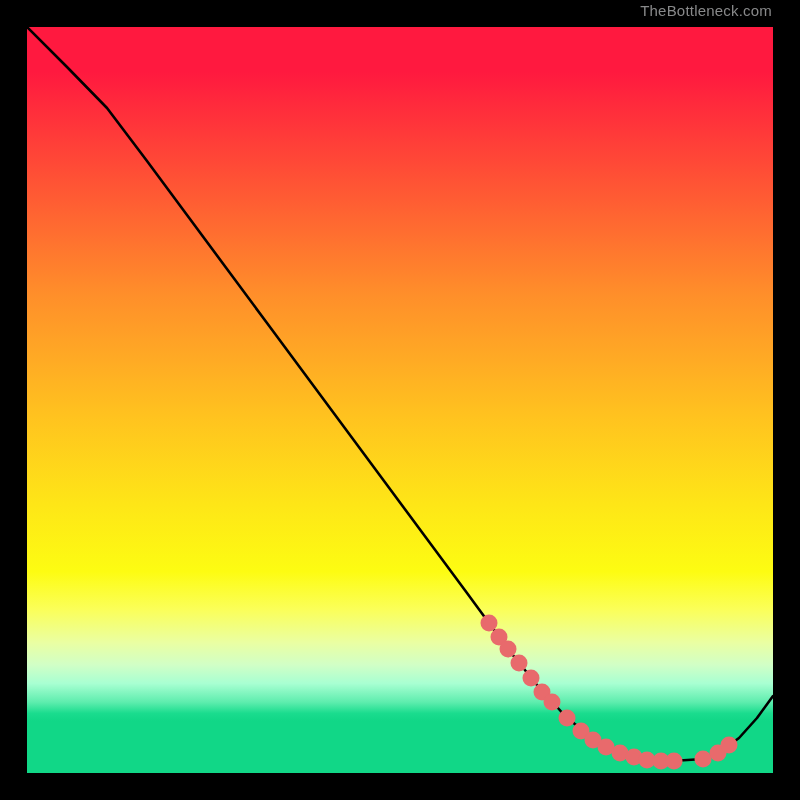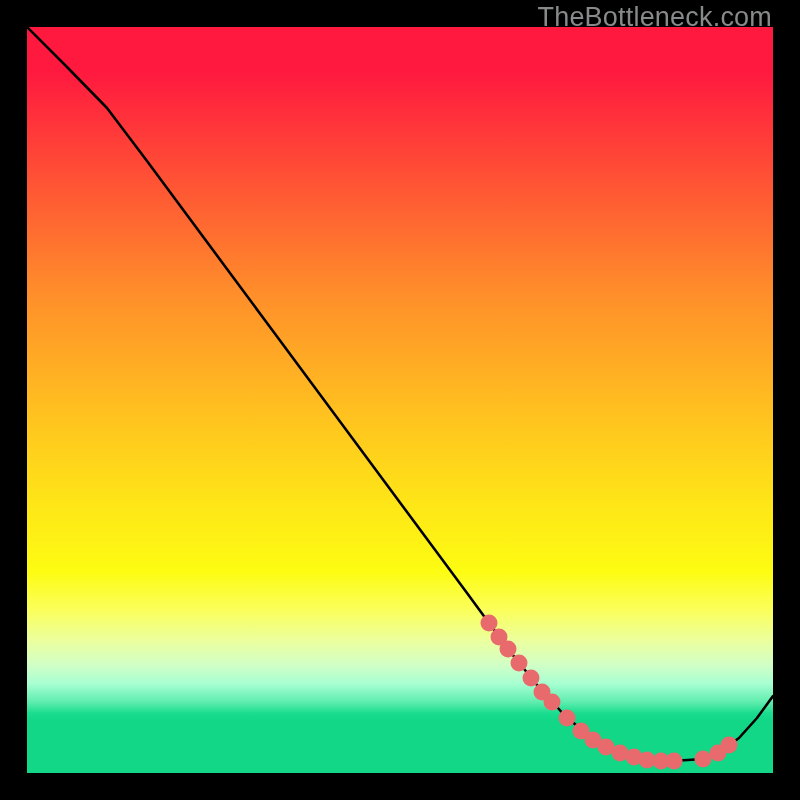--- a/index.html
+++ b/index.html
@@ -50,21 +50,21 @@
     inset: 0;
     width: 746px;
     height: 746px;
     pointer-events: none;
   }
   .attribution {
     position: absolute;
     top: 2px;
     right: 28px;
     font-family: Arial, Helvetica, sans-serif;
-    font-size: 27px;
+    font-size: 15px;
     color: #88898a;
     letter-spacing: 0.2px;
   }
 </style>
 </head>
 <body>
 
 <div class="outer">
   <div class="plot-rect">
     <div class="gradient-bg"></div>

